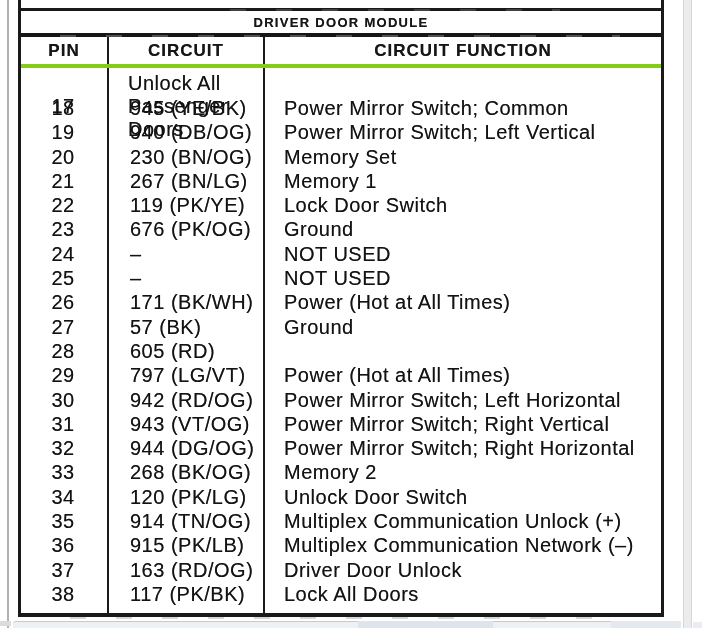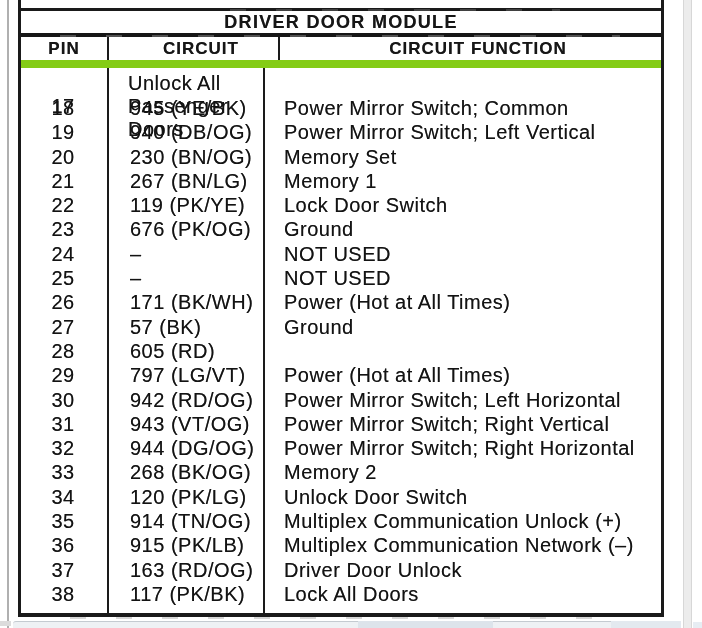--- a/index.html
+++ b/index.html
@@ -18,26 +18,26 @@
     position:absolute; left:18px; top:0; width:646px; height:617px;
     border-left:3px solid #1a1a1a; border-right:3px solid #1a1a1a;
     border-bottom:4px solid #1a1a1a;
     display:flex; flex-direction:column;
     background:#fff;
   }
   .title-row {
     margin-top:8px; height:29px;
     border-top:3px solid #1a1a1a; border-bottom:4px solid #161616;
     display:flex; align-items:center; justify-content:center;
-    font-weight:bold; font-size:18px; letter-spacing:1.3px;
+    font-weight:bold; font-size:13px; letter-spacing:1.3px;
     text-shadow:0 0 0.4px rgba(0,0,0,0.6);
   }
   .header-row {
-    height:31px; border-bottom:8px solid #84cc16;
-    display:grid; grid-template-columns:88px 156px 1fr;gap:15px;
+    height:31px; border-bottom:4px solid #84cc16;
+    display:grid; grid-template-columns:88px 156px 1fr;
   }
   .hcell {
     display:flex; align-items:center; justify-content:center;
     font-weight:bold; font-size:17px; letter-spacing:1px;
     text-shadow:0 0 0.4px rgba(0,0,0,0.6);
   }
   .hcell.pin-col, .hcell.circuit-col { border-right:2px solid #1a1a1a; }
   .tbody { flex:1; position:relative; padding-top:4px; }
   .vline { position:absolute; top:0; bottom:0; width:2px; background:#1a1a1a; }
   .vline.v1 { left:86px; }

